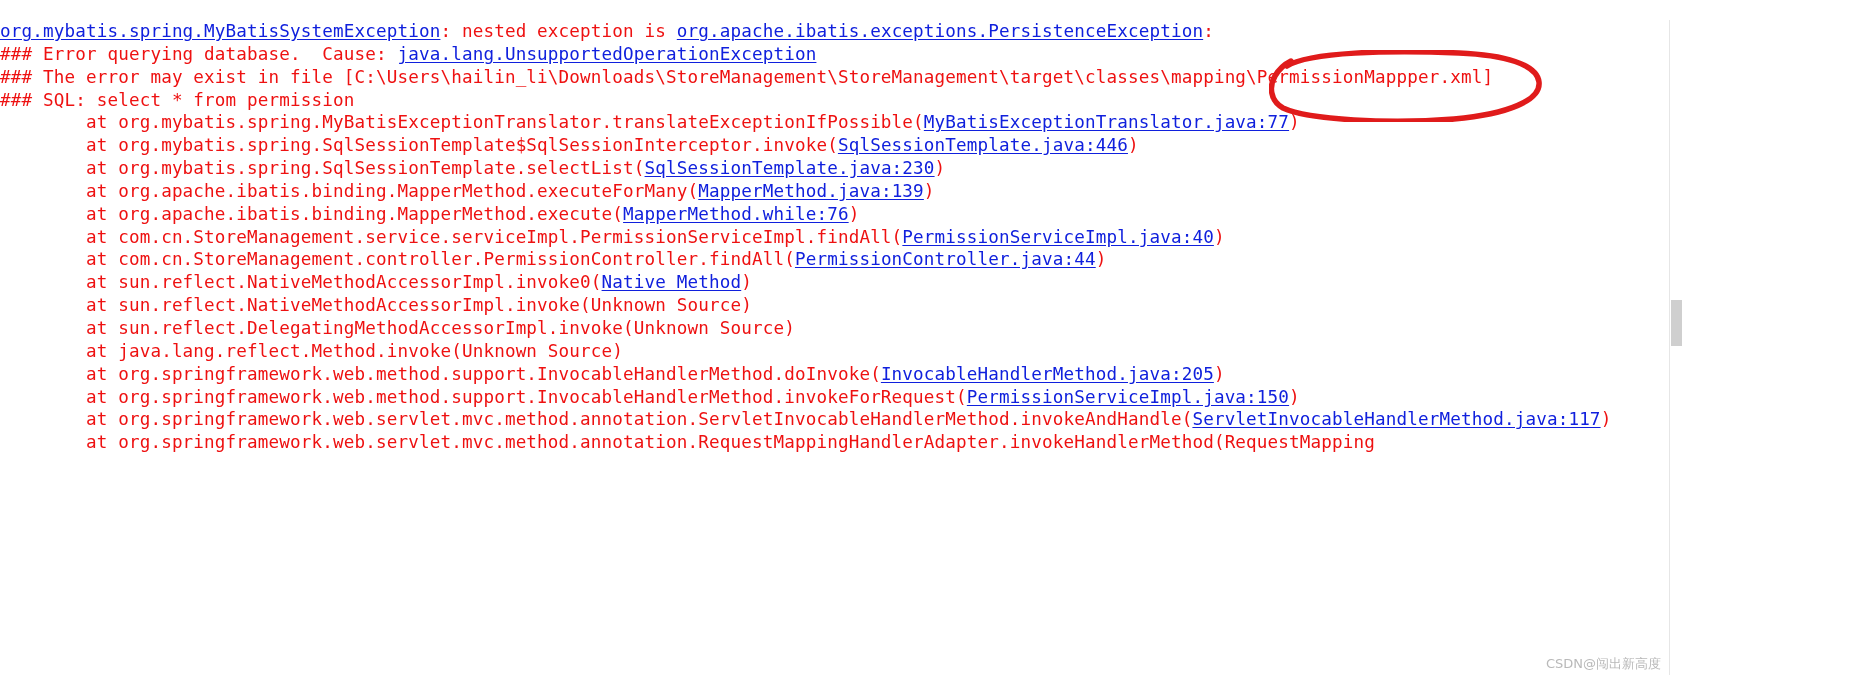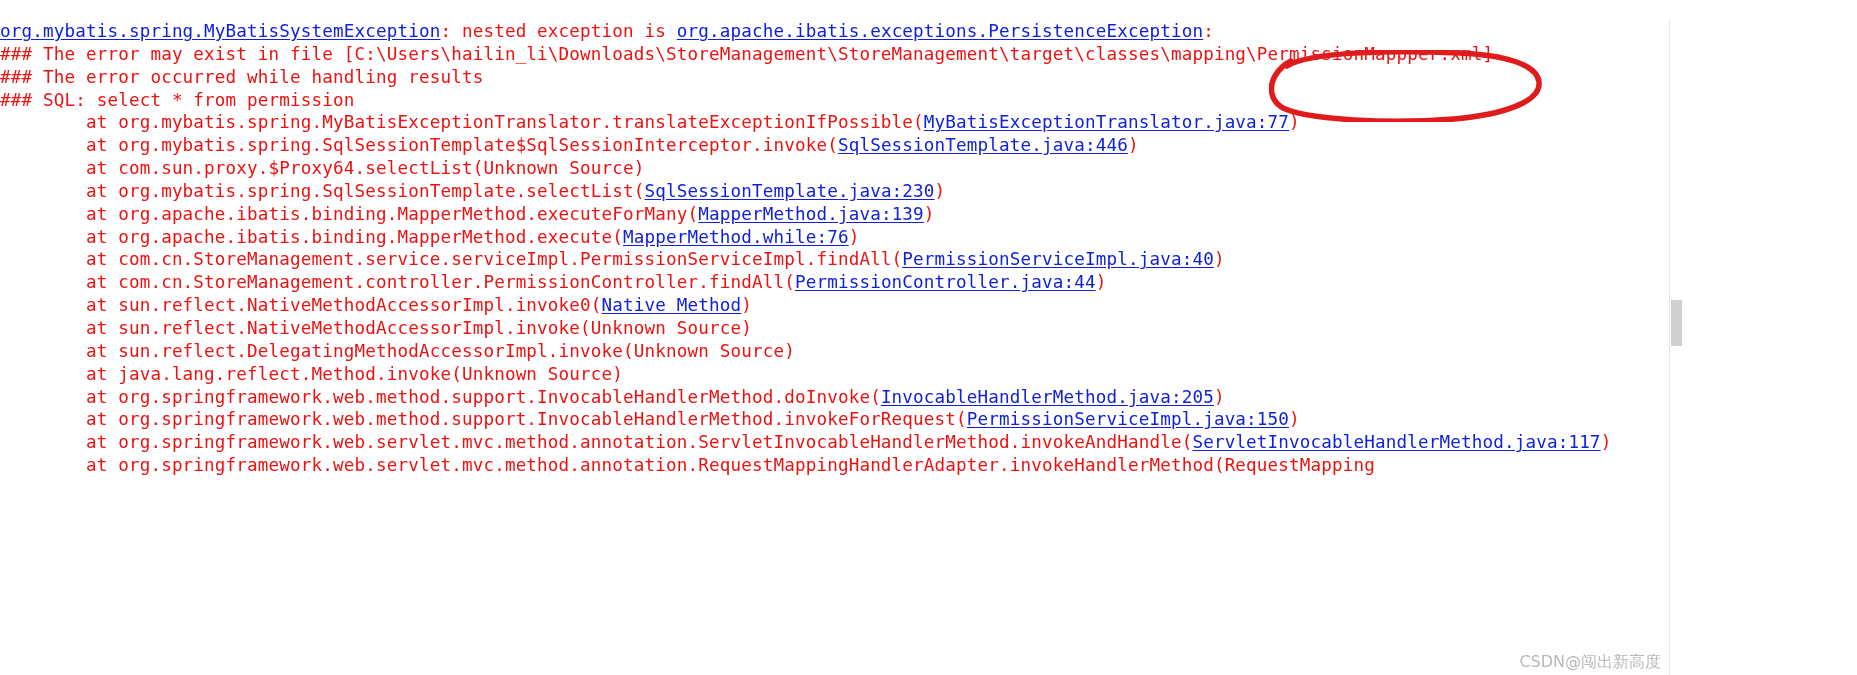--- a/index.html
+++ b/index.html
@@ -138,40 +138,39 @@
     color: #707070;
     font-family: "DejaVu Sans", sans-serif;
   }
 
   
   #watermark {
     position: absolute;
     right: 22px;
     bottom: 22px;
     font-family: "DejaVu Sans", "Liberation Sans", sans-serif;
-    font-size: 16px;
+    font-size: 13px;
     color: #b9b9b9;
     white-space: nowrap;
     pointer-events: none;
     user-select: none;
   }
 </style>
 </head>
 <body>
 
 <div id="console">
 
   <div id="log-area">
       <div class="log-line"><span class="lnk">org.mybatis.spring.MyBatisSystemException</span><span class="txt">: nested exception is </span><span class="lnk">org.apache.ibatis.exceptions.PersistenceException</span><span class="txt">:</span></div>
+      <div class="log-line"><span class="txt">### Error querying database.  Cause: </span><span class="lnk">java.lang.UnsupportedOperationException</span></div>
       <div class="log-line"><span class="txt">### The error may exist in file [C:\Users\hailin_li\Downloads\StoreManagement\StoreManagement\target\classes\mapping\PermissionMappper.xml]</span></div>
-      <div class="log-line"><span class="txt">### The error occurred while handling results</span></div>
       <div class="log-line"><span class="txt">### SQL: select * from permission</span></div>
       <div class="log-line"><span class="txt">        at org.mybatis.spring.MyBatisExceptionTranslator.translateExceptionIfPossible(</span><span class="lnk">MyBatisExceptionTranslator.java:77</span><span class="txt">)</span></div>
       <div class="log-line"><span class="txt">        at org.mybatis.spring.SqlSessionTemplate$SqlSessionInterceptor.invoke(</span><span class="lnk">SqlSessionTemplate.java:446</span><span class="txt">)</span></div>
-      <div class="log-line"><span class="txt">        at com.sun.proxy.$Proxy64.selectList(Unknown Source)</span></div>
       <div class="log-line"><span class="txt">        at org.mybatis.spring.SqlSessionTemplate.selectList(</span><span class="lnk">SqlSessionTemplate.java:230</span><span class="txt">)</span></div>
       <div class="log-line"><span class="txt">        at org.apache.ibatis.binding.MapperMethod.executeForMany(</span><span class="lnk">MapperMethod.java:139</span><span class="txt">)</span></div>
       <div class="log-line"><span class="txt">        at org.apache.ibatis.binding.MapperMethod.execute(</span><span class="lnk">MapperMethod.while:76</span><span class="txt">)</span></div>
       <div class="log-line"><span class="txt">        at com.cn.StoreManagement.service.serviceImpl.PermissionServiceImpl.findAll(</span><span class="lnk">PermissionServiceImpl.java:40</span><span class="txt">)</span></div>
       <div class="log-line"><span class="txt">        at com.cn.StoreManagement.controller.PermissionController.findAll(</span><span class="lnk">PermissionController.java:44</span><span class="txt">)</span></div>
       <div class="log-line"><span class="txt">        at sun.reflect.NativeMethodAccessorImpl.invoke0(</span><span class="lnk">Native Method</span><span class="txt">)</span></div>
       <div class="log-line"><span class="txt">        at sun.reflect.NativeMethodAccessorImpl.invoke(Unknown Source)</span></div>
       <div class="log-line"><span class="txt">        at sun.reflect.DelegatingMethodAccessorImpl.invoke(Unknown Source)</span></div>
       <div class="log-line"><span class="txt">        at java.lang.reflect.Method.invoke(Unknown Source)</span></div>
       <div class="log-line"><span class="txt">        at org.springframework.web.method.support.InvocableHandlerMethod.doInvoke(</span><span class="lnk">InvocableHandlerMethod.java:205</span><span class="txt">)</span></div>

